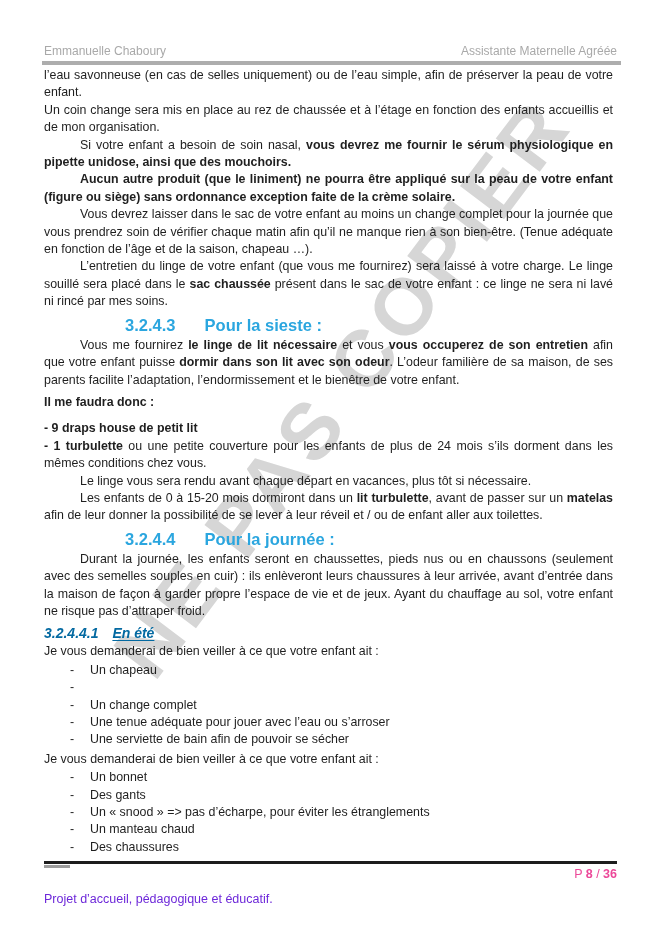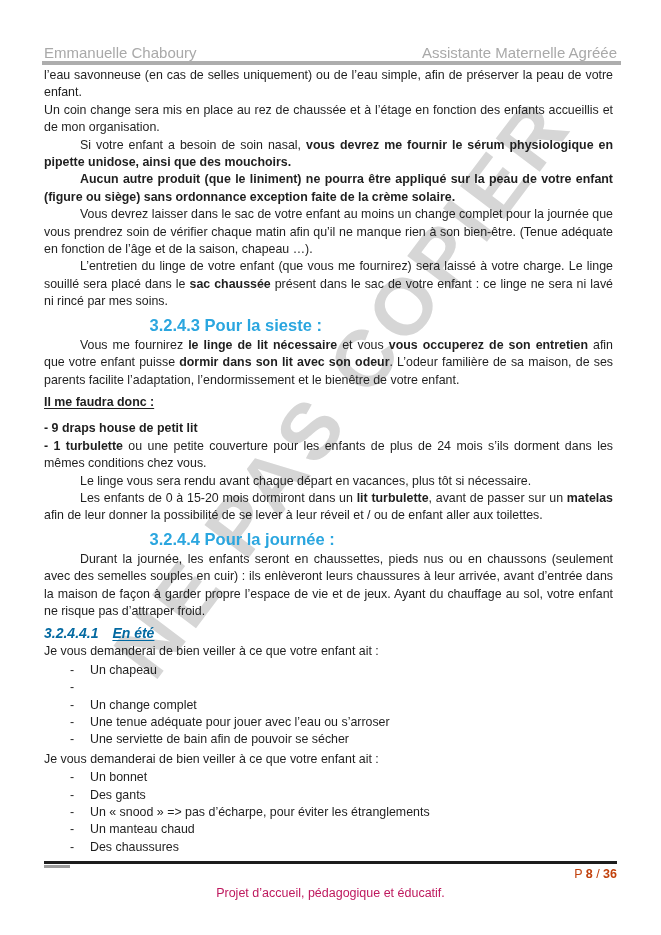--- a/index.html
+++ b/index.html
@@ -9,50 +9,50 @@
   }
   
   .watermark{
     position:absolute;left:343px;top:388px;z-index:0;
     transform:translate(-50%,-50%) rotate(-53deg);
     font-size:80px;font-weight:bold;letter-spacing:6px;white-space:nowrap;
     color:#d6d6d6;font-family:"Liberation Sans",sans-serif;
   }
   
   .hdr{position:absolute;top:44px;left:44px;right:44px;z-index:1;
-       display:flex;justify-content:space-between;color:#a9a9a9;font-size:15px;}
+       display:flex;justify-content:space-between;color:#a9a9a9;font-size:12px;}
   .hdr-rule{position:absolute;top:61px;left:42px;right:40px;height:4px;background:#adadad;z-index:1;}
   
   .content{position:absolute;top:67px;left:44px;right:48px;z-index:1;
            font-size:12.4px;line-height:17.4px;}
   .content p{margin:0;text-align:justify;}
   .indent{text-indent:36px;}
   .content span.b{font-weight:bold;}
   .h-blue{margin:4px 0 2px;color:#2ba6df;font-weight:bold;font-size:16.5px;line-height:20px;
           padding-left:81px;text-align:left;}
-  .h-blue .h-num{display:inline-block;min-width:75px;text-align:right;}
+  .h-blue .h-num{display:inline-block;min-width:75px;}
   .h-blue .h-title{text-decoration-thickness:2px;text-underline-offset:3px;}
-  .needs{font-weight:bold;text-decoration:underline;text-underline-offset:2px;
+  .needs{font-weight:bold;text-underline-offset:2px;
          margin:5px 0 9px !important;text-align:left;}
   .h-purple{margin:4px 0 1px;color:#0369a1;font-style:italic;font-weight:bold;
             font-size:14px;line-height:18px;text-align:left;}
   .h-purple .h-num{margin-right:10px;}
   .h-purple .h-title{text-decoration:underline;text-underline-offset:2px;}
   .mt-lg{margin-top:13px !important;}
   .intro{text-align:left;}
   .list{margin:1px 0 2px;}
   .li{display:flex;line-height:17.4px;}
   .li .dash{margin-left:26px;width:20px;flex:none;}
   
   .footer{position:absolute;left:44px;right:44px;top:861px;z-index:1;font-size:12.5px;}
   .ftr-rule{height:3px;background:#1d1d1d;}
   .ftr-tick{position:absolute;left:0;top:4px;width:26px;height:3px;background:#9c9c9c;}
-  .page-num{text-align:right;margin-top:3px;color:#c2410c;}
+  .page-num{text-align:right;margin-top:3px;color:#ec4899;}
   .page-num span.b{font-weight:bold;}
-  .ftr-note{margin-top:5px;color:#be185d;text-align:center;}
+  .ftr-note{margin-top:11px;color:#6d28d9;}
 </style>
 </head>
 <body>
 
 <div class="page">
 
   <div class="watermark">NE PAS COPIER</div>
 
   <div class="hdr">
     <span>Emmanuelle Chaboury</span>

